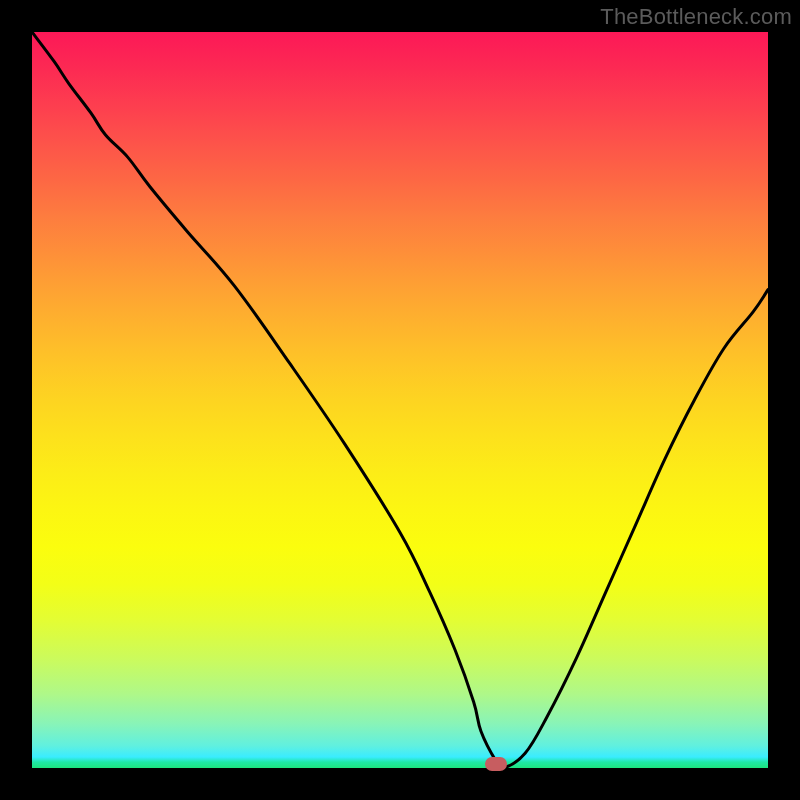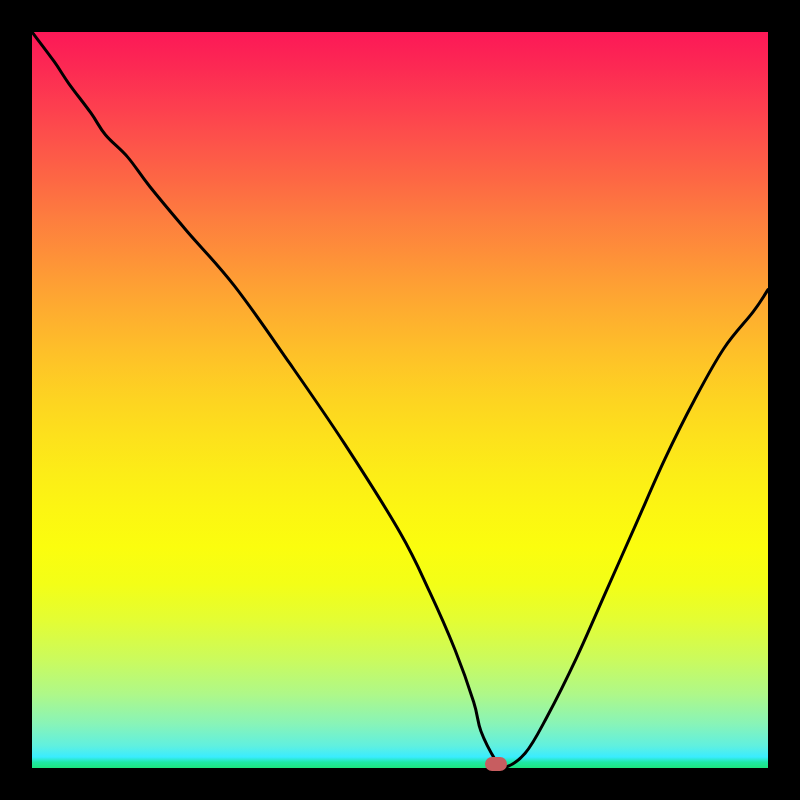--- a/index.html
+++ b/index.html
@@ -70,13 +70,14 @@
 
 <div class="stage">
   <div class="plot"></div>
 
   <svg class="curve" viewBox="0 0 736 736" preserveAspectRatio="none">
     <path id="curve-path" d="M 0.00 0.00 C 3.97 5.30, 15.46 20.17, 22.08 29.44 C 28.70 38.71, 30.18 42.25, 36.80 51.52 C 43.42 60.79, 52.26 71.69, 58.88 80.96 C 65.50 90.23, 66.98 95.09, 73.60 103.04 C 80.22 110.99, 87.73 115.85, 95.68 125.12 C 103.63 134.39, 107.16 141.31, 117.76 154.56 C 128.36 167.81, 139.32 180.84, 154.56 198.72 C 169.80 216.60, 183.85 230.07, 202.40 253.92 C 220.95 277.77, 237.73 302.72, 257.60 331.20 C 277.47 359.68, 292.93 381.69, 312.80 412.16 C 332.67 442.63, 352.76 473.98, 368.00 500.48 C 383.24 526.98, 387.50 538.16, 397.44 559.36 C 407.38 580.56, 415.25 598.37, 423.20 618.24 C 431.15 638.11, 436.96 655.19, 441.60 669.76 C 446.24 684.33, 444.99 688.60, 448.96 699.20 C 452.93 709.80, 459.71 722.02, 463.68 728.64 C 467.65 735.26, 465.74 737.32, 471.04 736.00 C 476.34 734.68, 485.17 730.55, 493.12 721.28 C 501.07 712.01, 505.93 701.70, 515.20 684.48 C 524.47 667.26, 534.04 648.12, 544.64 625.60 C 555.24 603.08, 563.48 583.21, 574.08 559.36 C 584.68 535.51, 592.92 516.97, 603.52 493.12 C 614.12 469.27, 622.36 449.40, 632.96 426.88 C 643.56 404.36, 651.80 387.87, 662.40 368.00 C 673.00 348.13, 681.24 332.38, 691.84 316.48 C 702.44 300.58, 713.33 290.28, 721.28 279.68 C 729.23 269.08, 733.35 261.57, 736.00 257.60" fill="none" stroke="#000000" stroke-width="3" stroke-linecap="round" stroke-linejoin="round"></path>
   </svg>
 
   <div id="marker" class="marker" style="left: 495.68px; top: 764px; background: rgb(199, 93, 96);"></div>
 
+  <div class="watermark">TheBottleneck.com</div>
 </div>
 
 </body></html>

